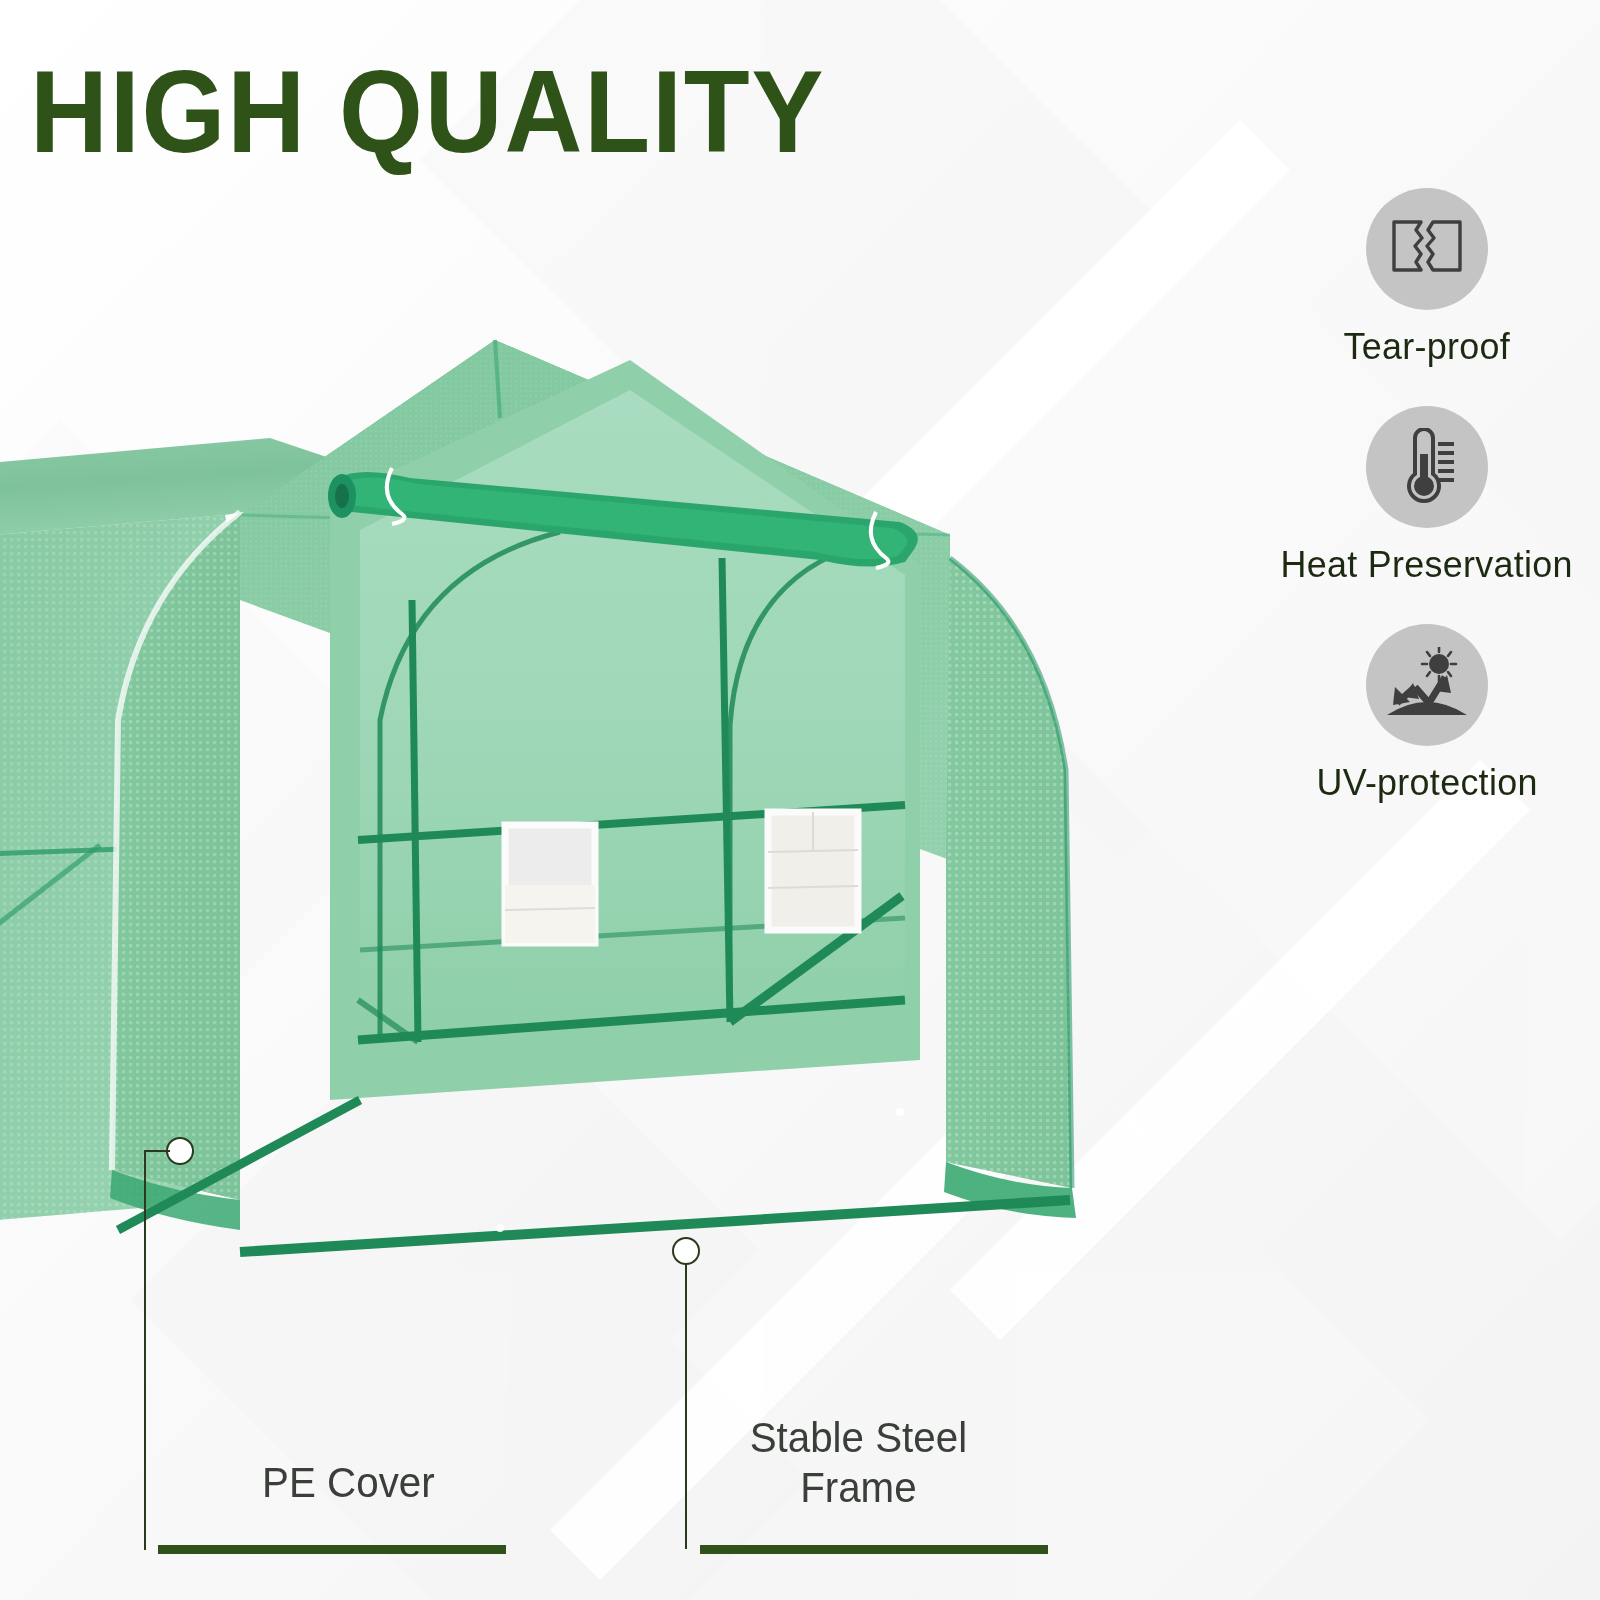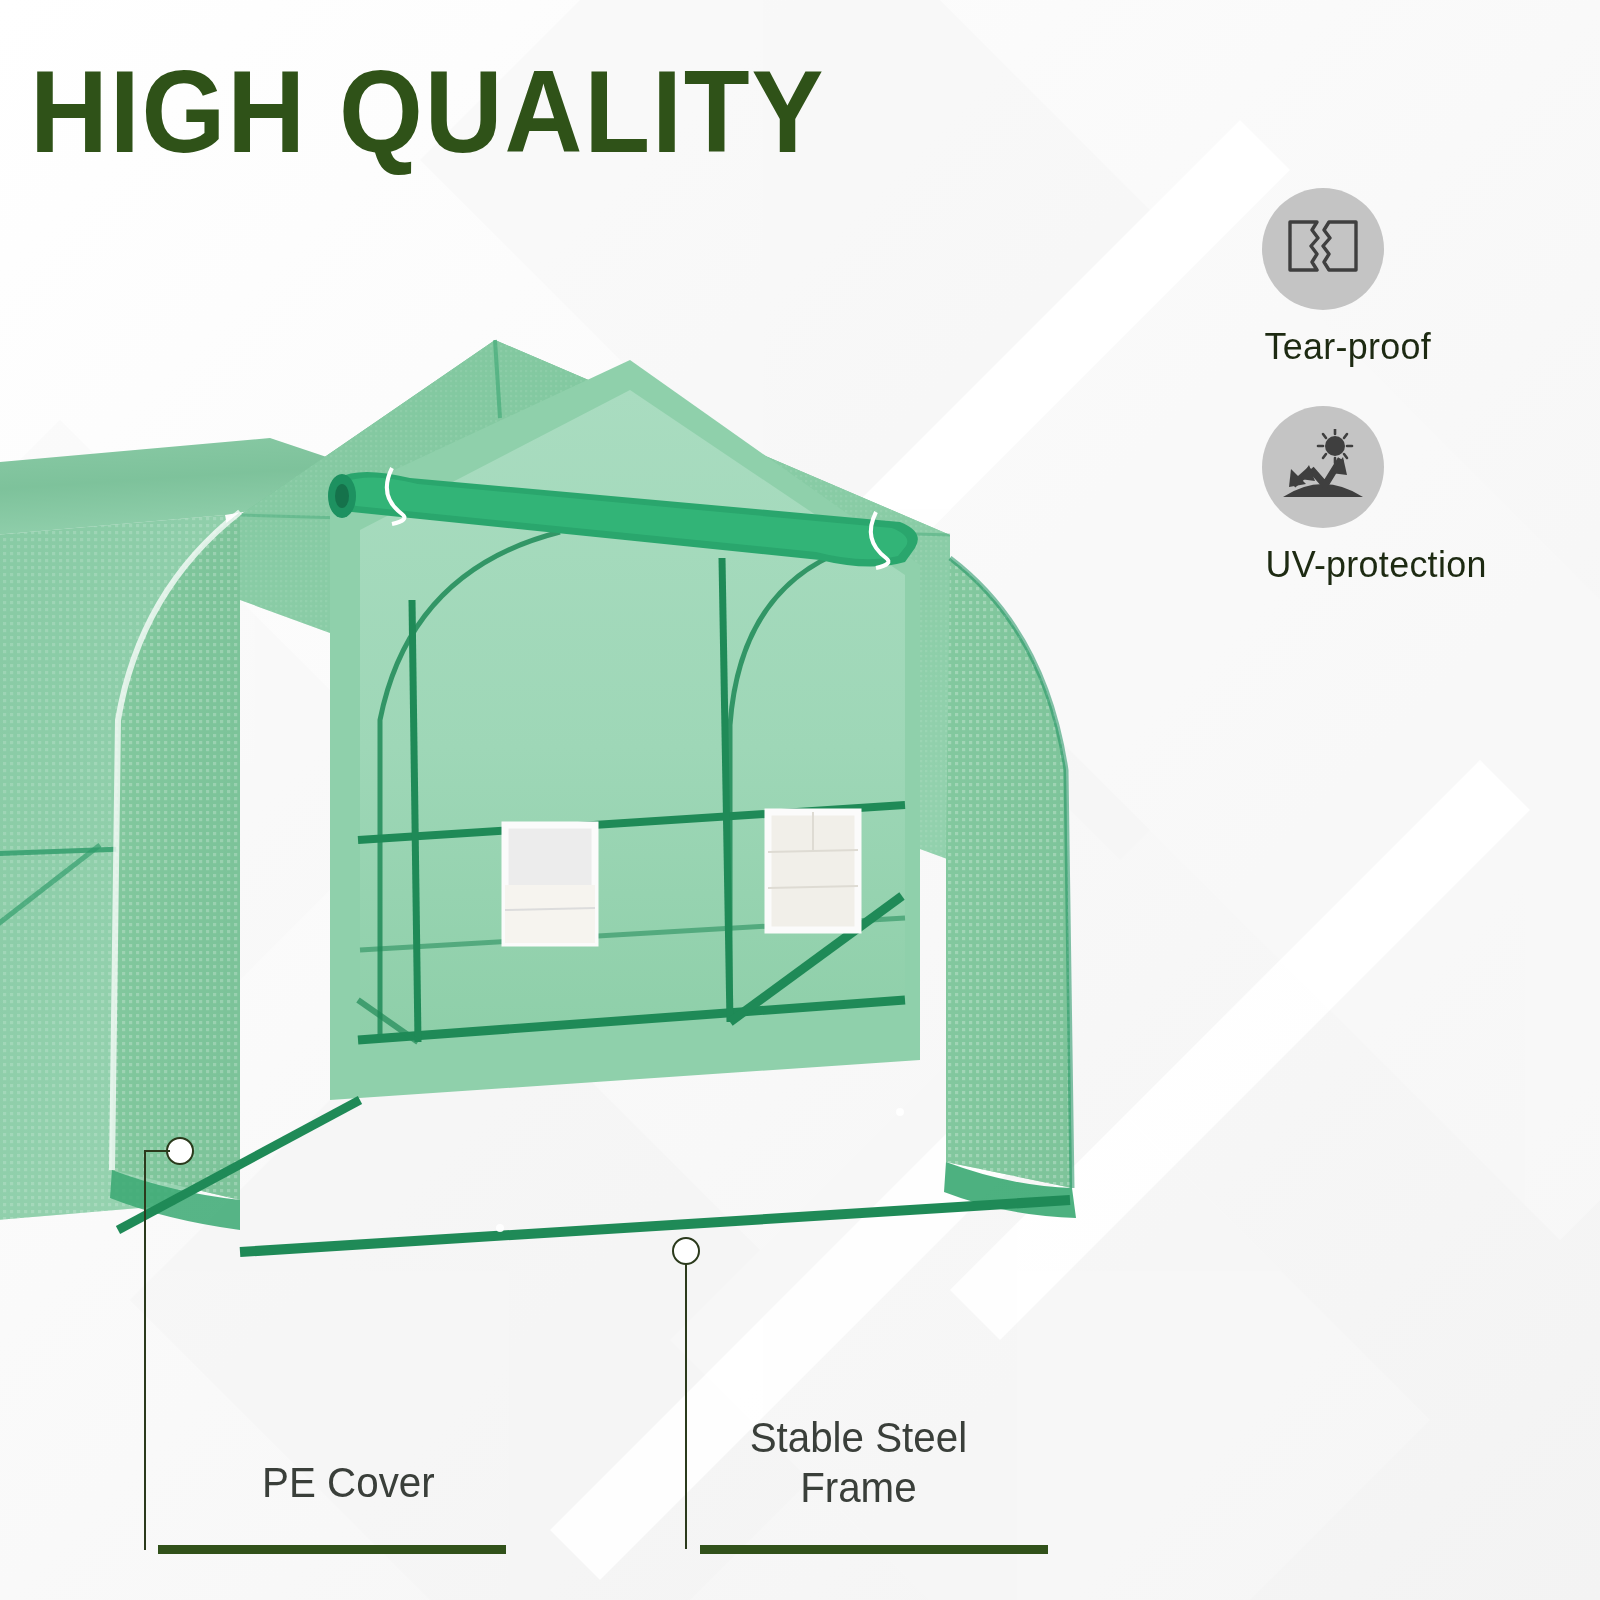--- a/index.html
+++ b/index.html
@@ -51,21 +51,21 @@
     z-index:6;
     display:flex;
     flex-direction:column;
     align-items:center;
     gap:38px;
   }
   .feature {
     width:330px;
     display:flex;
     flex-direction:column;
-    align-items:flex-start;
+    align-items:center;
   }
   .fcircle {
     width:122px; height:122px;
     border-radius:50%;
     background:#c4c4c4;
     display:flex; align-items:center; justify-content:center;
     flex:none;
   }
   .fcircle svg { display:block; }
   .flabel {
@@ -273,20 +273,37 @@
   <div class="feature">
     <div class="fcircle">
       <svg width="74" height="66" viewBox="0 0 74 66">
         <path d="M4 6 H31 L26 14 L32 22 L25 30 L31 38 L26 46 L31 54 L4 54 Z" fill="none" stroke="#3f3f3f" stroke-width="3.4" stroke-linejoin="round"></path>
         <path d="M70 6 H43 L38 14 L44 22 L37 30 L43 38 L38 46 L43 54 L70 54 Z" fill="none" stroke="#3f3f3f" stroke-width="3.4" stroke-linejoin="round"></path>
       </svg>
     </div>
     <div class="flabel">Tear-proof</div>
   </div>
 
+  <div class="feature">
+    <div class="fcircle">
+      <svg width="74" height="78" viewBox="0 0 74 78">
+        <path d="M25 10 a9 9 0 0 1 18 0 v36 a15 15 0 1 1 -18 0 Z" fill="none" stroke="#3f3f3f" stroke-width="4"></path>
+        <circle cx="34" cy="58" r="10" fill="#3f3f3f"></circle>
+        <rect x="30" y="26" width="8" height="32" fill="#3f3f3f"></rect>
+        <g fill="#3f3f3f">
+          <rect x="48" y="14" width="16" height="4"></rect>
+          <rect x="48" y="23" width="16" height="4"></rect>
+          <rect x="48" y="32" width="16" height="4"></rect>
+          <rect x="48" y="41" width="16" height="4"></rect>
+          <rect x="48" y="50" width="16" height="4"></rect>
+        </g>
+      </svg>
+    </div>
+    <div class="flabel">Heat Preservation</div>
+  </div>
 
   <div class="feature">
     <div class="fcircle">
       <svg width="84" height="76" viewBox="0 0 84 76">
         <circle cx="54" cy="17" r="10" fill="#3f3f3f"></circle>
         <g stroke="#3f3f3f" stroke-width="2.6" stroke-linecap="round">
           <line x1="54" y1="0" x2="54" y2="5"></line>
           <line x1="54" y1="29" x2="54" y2="34"></line>
           <line x1="37" y1="17" x2="42" y2="17"></line>
           <line x1="66" y1="17" x2="71" y2="17"></line>

